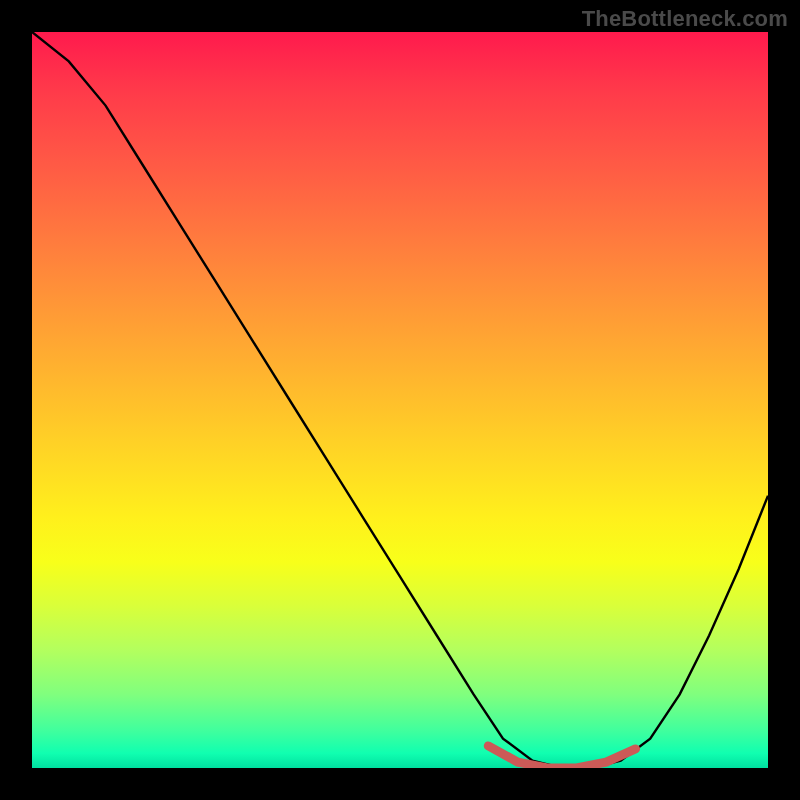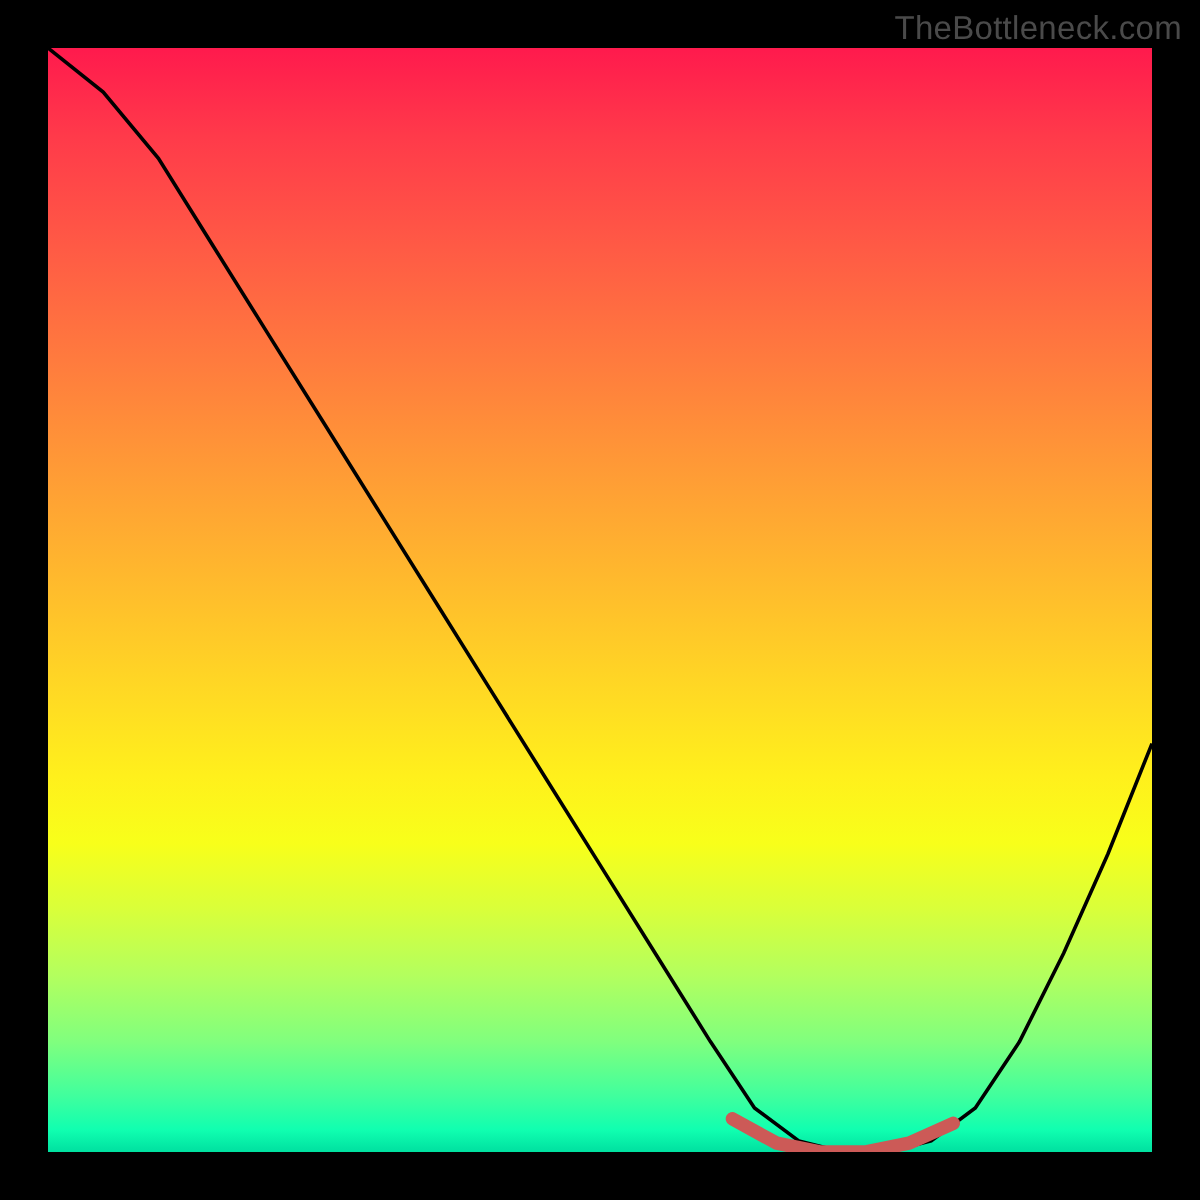--- a/index.html
+++ b/index.html
@@ -44,21 +44,21 @@
       #10ffb0 98%,
       #00e0a0 100%
     );
   }
   .watermark {
     position: absolute;
     top: 6px;
     right: 12px;
     color: #4a4a4a;
     font-size: 22px;
-    font-weight: 400;
+    font-weight: 700;
     letter-spacing: 0.2px;
     user-select: none;
   }
   svg.curve {
     position: absolute;
     left: 0;
     top: 0;
     width: 736px;
     height: 736px;
   }

